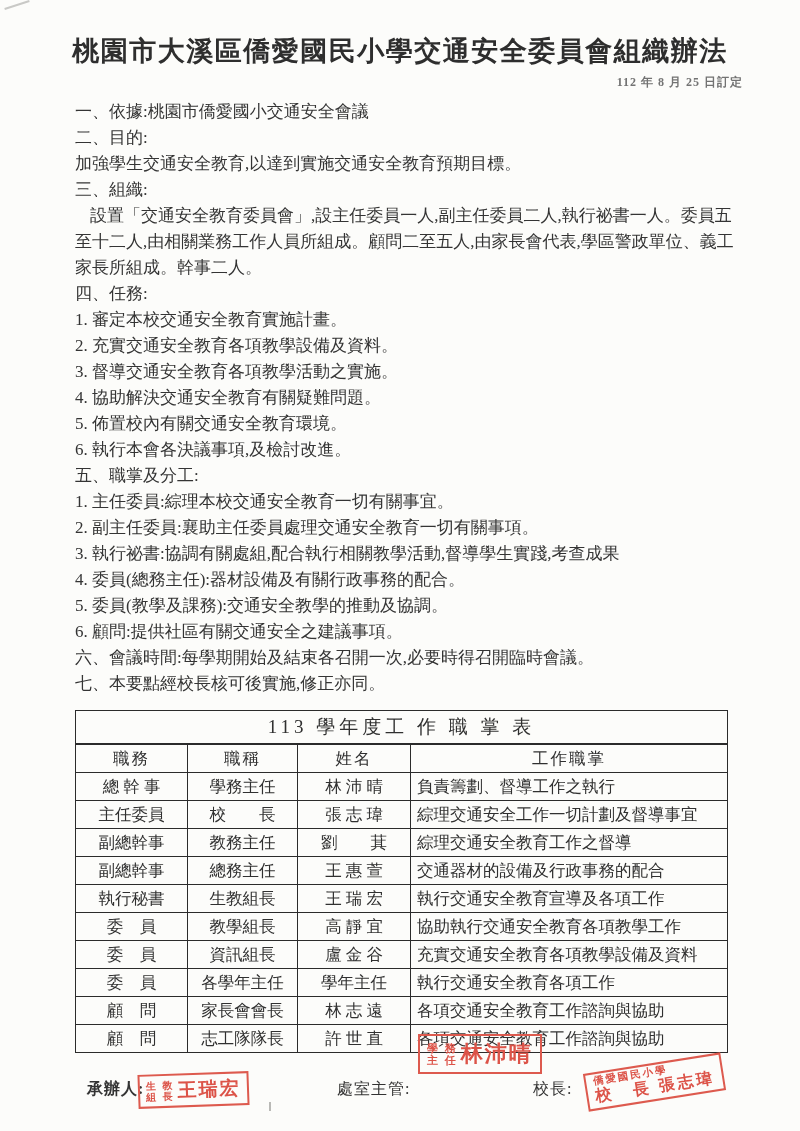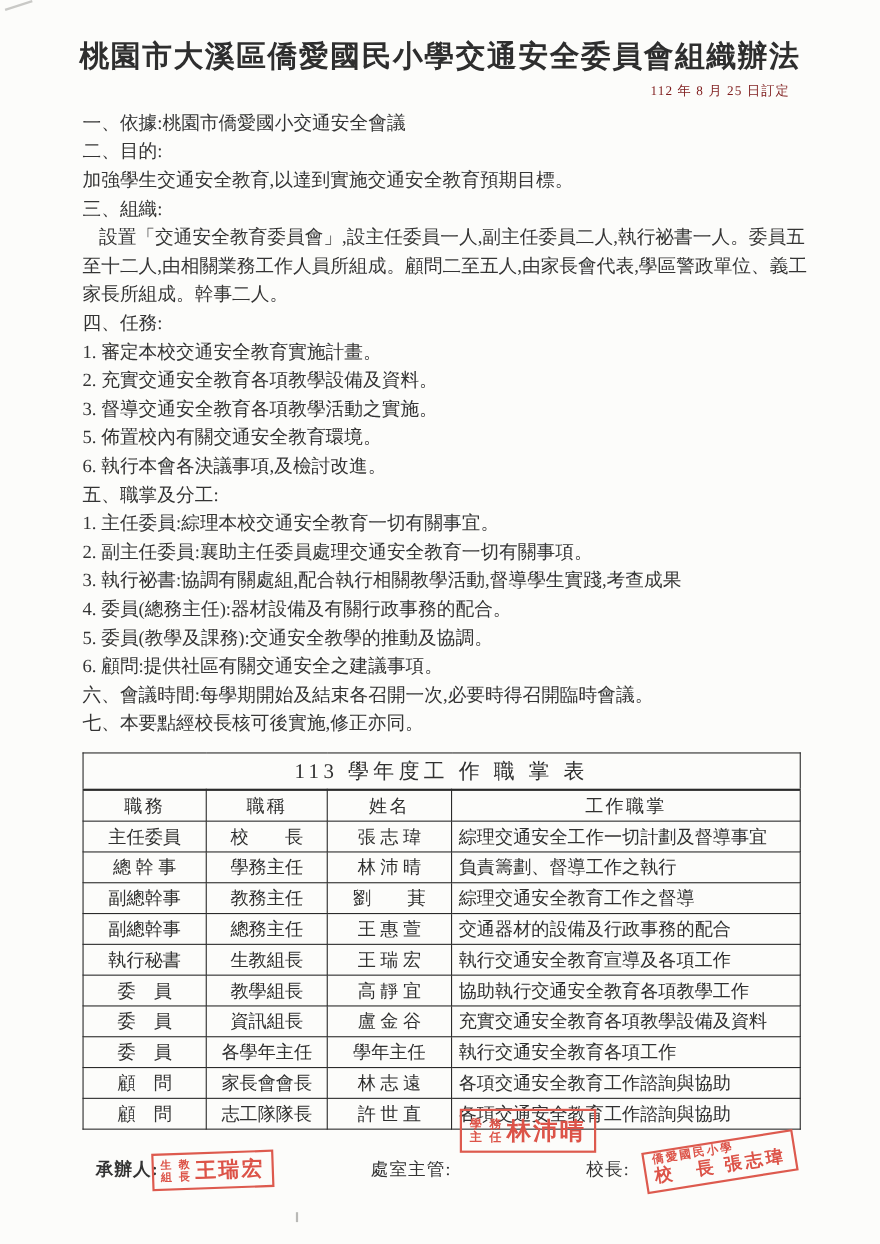--- a/index.html
+++ b/index.html
@@ -16,25 +16,26 @@
   .title{
     margin:33px 40px 0 40px;
     text-align:center;
     font-size:27px;
     font-weight:bold;
     letter-spacing:1.5px;
     color:#2e2e2e;
   }
   .date-note{
     text-align:right;
-    padding-right:82px;
+    padding-right:57px;
     margin-top:5px;
     font-size:12px;
-    color:#7f1d1d;
+    color:#737373;
     letter-spacing:1px;
+    font-weight:bold;
   }
   .doc-body{
     margin:8px 55px 0 75px;
     font-size:17px;
     line-height:26px;
     font-family:Liberation Serif, serif;
   }
   .doc-body p{margin:0;}
   .ln-h{margin-left:10px;}
   .ln-li{margin-left:45px;}
@@ -138,20 +139,21 @@
   <div class="doc-body">
     <p class="ln-h">一、依據:桃園市僑愛國小交通安全會議</p>
     <p class="ln-h">二、目的:</p>
     <p class="ln-p">加強學生交通安全教育,以達到實施交通安全教育預期目標。</p>
     <p class="ln-h">三、組織:</p>
     <p class="ln-wrap">設置「交通安全教育委員會」,設主任委員一人,副主任委員二人,執行祕書一人。委員五至十二人,由相關業務工作人員所組成。顧問二至五人,由家長會代表,學區警政單位、義工家長所組成。幹事二人。</p>
     <p class="ln-h">四、任務:</p>
     <p class="ln-li">1. 審定本校交通安全教育實施計畫。</p>
     <p class="ln-li">2. 充實交通安全教育各項教學設備及資料。</p>
     <p class="ln-li">3. 督導交通安全教育各項教學活動之實施。</p>
+    <p class="ln-li">4. 協助解決交通安全教育有關疑難問題。</p>
     <p class="ln-li">5. 佈置校內有關交通安全教育環境。</p>
     <p class="ln-li">6. 執行本會各決議事項,及檢討改進。</p>
     <p class="ln-h">五、職掌及分工:</p>
     <p class="ln-li">1. 主任委員:綜理本校交通安全教育一切有關事宜。</p>
     <p class="ln-li">2. 副主任委員:襄助主任委員處理交通安全教育一切有關事項。</p>
     <p class="ln-li">3. 執行祕書:協調有關處組,配合執行相關教學活動,督導學生實踐,考查成果</p>
     <p class="ln-li">4. 委員(總務主任):器材設備及有關行政事務的配合。</p>
     <p class="ln-li">5. 委員(教學及課務):交通安全教學的推動及協調。</p>
     <p class="ln-li">6. 顧問:提供社區有關交通安全之建議事項。</p>
     <p class="ln-h">六、會議時間:每學期開始及結束各召開一次,必要時得召開臨時會議。</p>
@@ -171,30 +173,30 @@
       </tr>
       <tr>
         <th class="col-c">職務</th>
         <th class="col-c">職稱</th>
         <th class="col-c">姓名</th>
         <th class="col-c">工作職掌</th>
       </tr>
     </thead>
     <tbody>
       <tr>
+        <td class="col-c">總 幹 事</td>
+        <td class="col-c">學務主任</td>
+        <td class="col-c">林 沛 晴</td>
+        <td class="col-l">負責籌劃、督導工作之執行</td>
+      </tr>
+      <tr>
         <td class="col-c">主任委員</td>
         <td class="col-c">校　　長</td>
         <td class="col-c">張 志 瑋</td>
         <td class="col-l">綜理交通安全工作一切計劃及督導事宜</td>
-      </tr>
-      <tr>
-        <td class="col-c">總 幹 事</td>
-        <td class="col-c">學務主任</td>
-        <td class="col-c">林 沛 晴</td>
-        <td class="col-l">負責籌劃、督導工作之執行</td>
       </tr>
       <tr>
         <td class="col-c">副總幹事</td>
         <td class="col-c">教務主任</td>
         <td class="col-c">劉　　萁</td>
         <td class="col-l">綜理交通安全教育工作之督導</td>
       </tr>
       <tr>
         <td class="col-c">副總幹事</td>
         <td class="col-c">總務主任</td>

